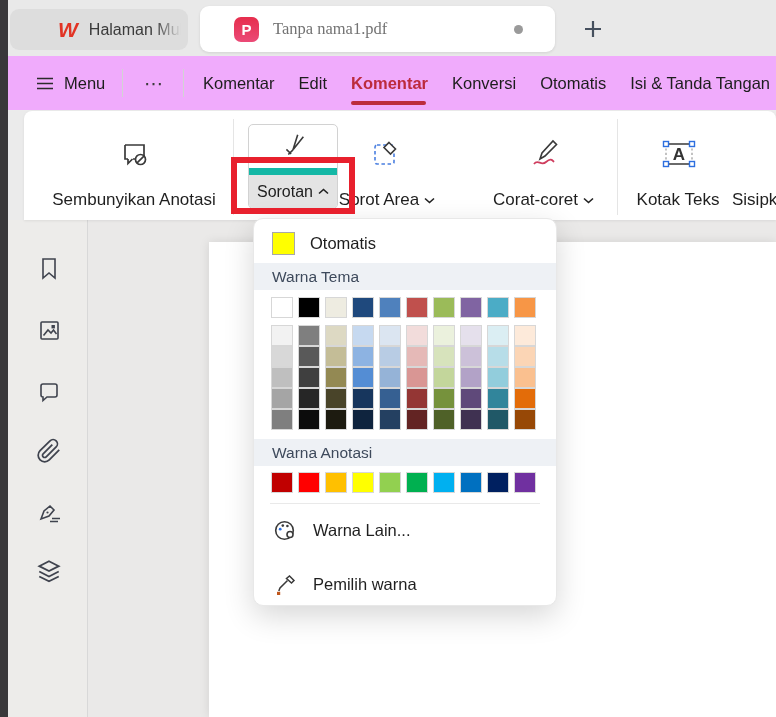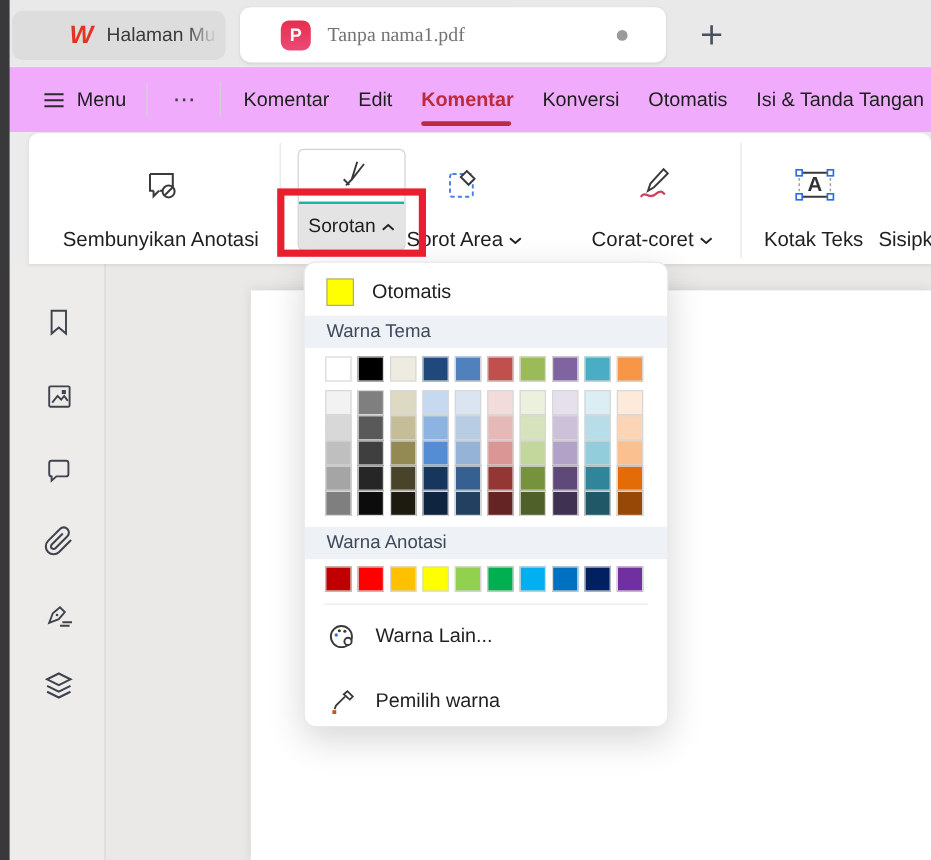--- a/index.html
+++ b/index.html
@@ -42,21 +42,21 @@
   .ribbon { position:absolute; left:24px; top:111px; width:752px; height:109px; background:#ffffff;
             border-radius:8px 8px 0 0; box-shadow:0 1px 3px rgba(0,0,0,.07); z-index:10; }
   .rb-btn { position:absolute; top:9px; height:92px; display:flex; flex-direction:column; align-items:center; }
   .rb-icon { flex:1; display:flex; align-items:center; justify-content:center; }
   .rb-label { height:24px; display:flex; align-items:center; gap:5px; font-size:17px; color:#1f1f1f; white-space:nowrap;text-align:right; }
   .rb-divider { position:absolute; top:8px; width:1px; height:96px; background:#e5e5e5; }
 
   .split-btn { position:absolute; left:224px; top:13px; width:90px; height:85px; border:1px solid #d2d2d2;
                border-radius:5px; background:#fff; display:flex; flex-direction:column; overflow:hidden; }
   .split-top { height:43px; display:flex; align-items:center; justify-content:center; }
-  .split-bottom { flex:1; background:#e4e4e4; border-top:2px solid #14b8a6; display:flex; align-items:center;
+  .split-bottom { flex:1; background:#e4e4e4; border-top:7px solid #14b8a6; display:flex; align-items:center;
                   justify-content:center; gap:5px; font-size:16px; color:#1e1e1e; }
 
   .annotation-box { position:absolute; left:231px; top:157px; width:124px; height:57px;
                     border:6px solid var(--annotation-box-red,#e8202d); z-index:60; pointer-events:none; }
 
   
   .workspace { position:absolute; left:8px; top:220px; width:768px; height:497px; background:#eae9e8; }
   .sidebar { position:absolute; left:0; top:0; width:80px; height:497px; background:#edecea; border-right:1px solid #d8d8d8; }
   .side-icon { position:absolute; left:28px; width:26px; height:26px; }
   .doc-page { position:absolute; left:201px; top:22px; width:567px; height:475px; background:#ffffff;

